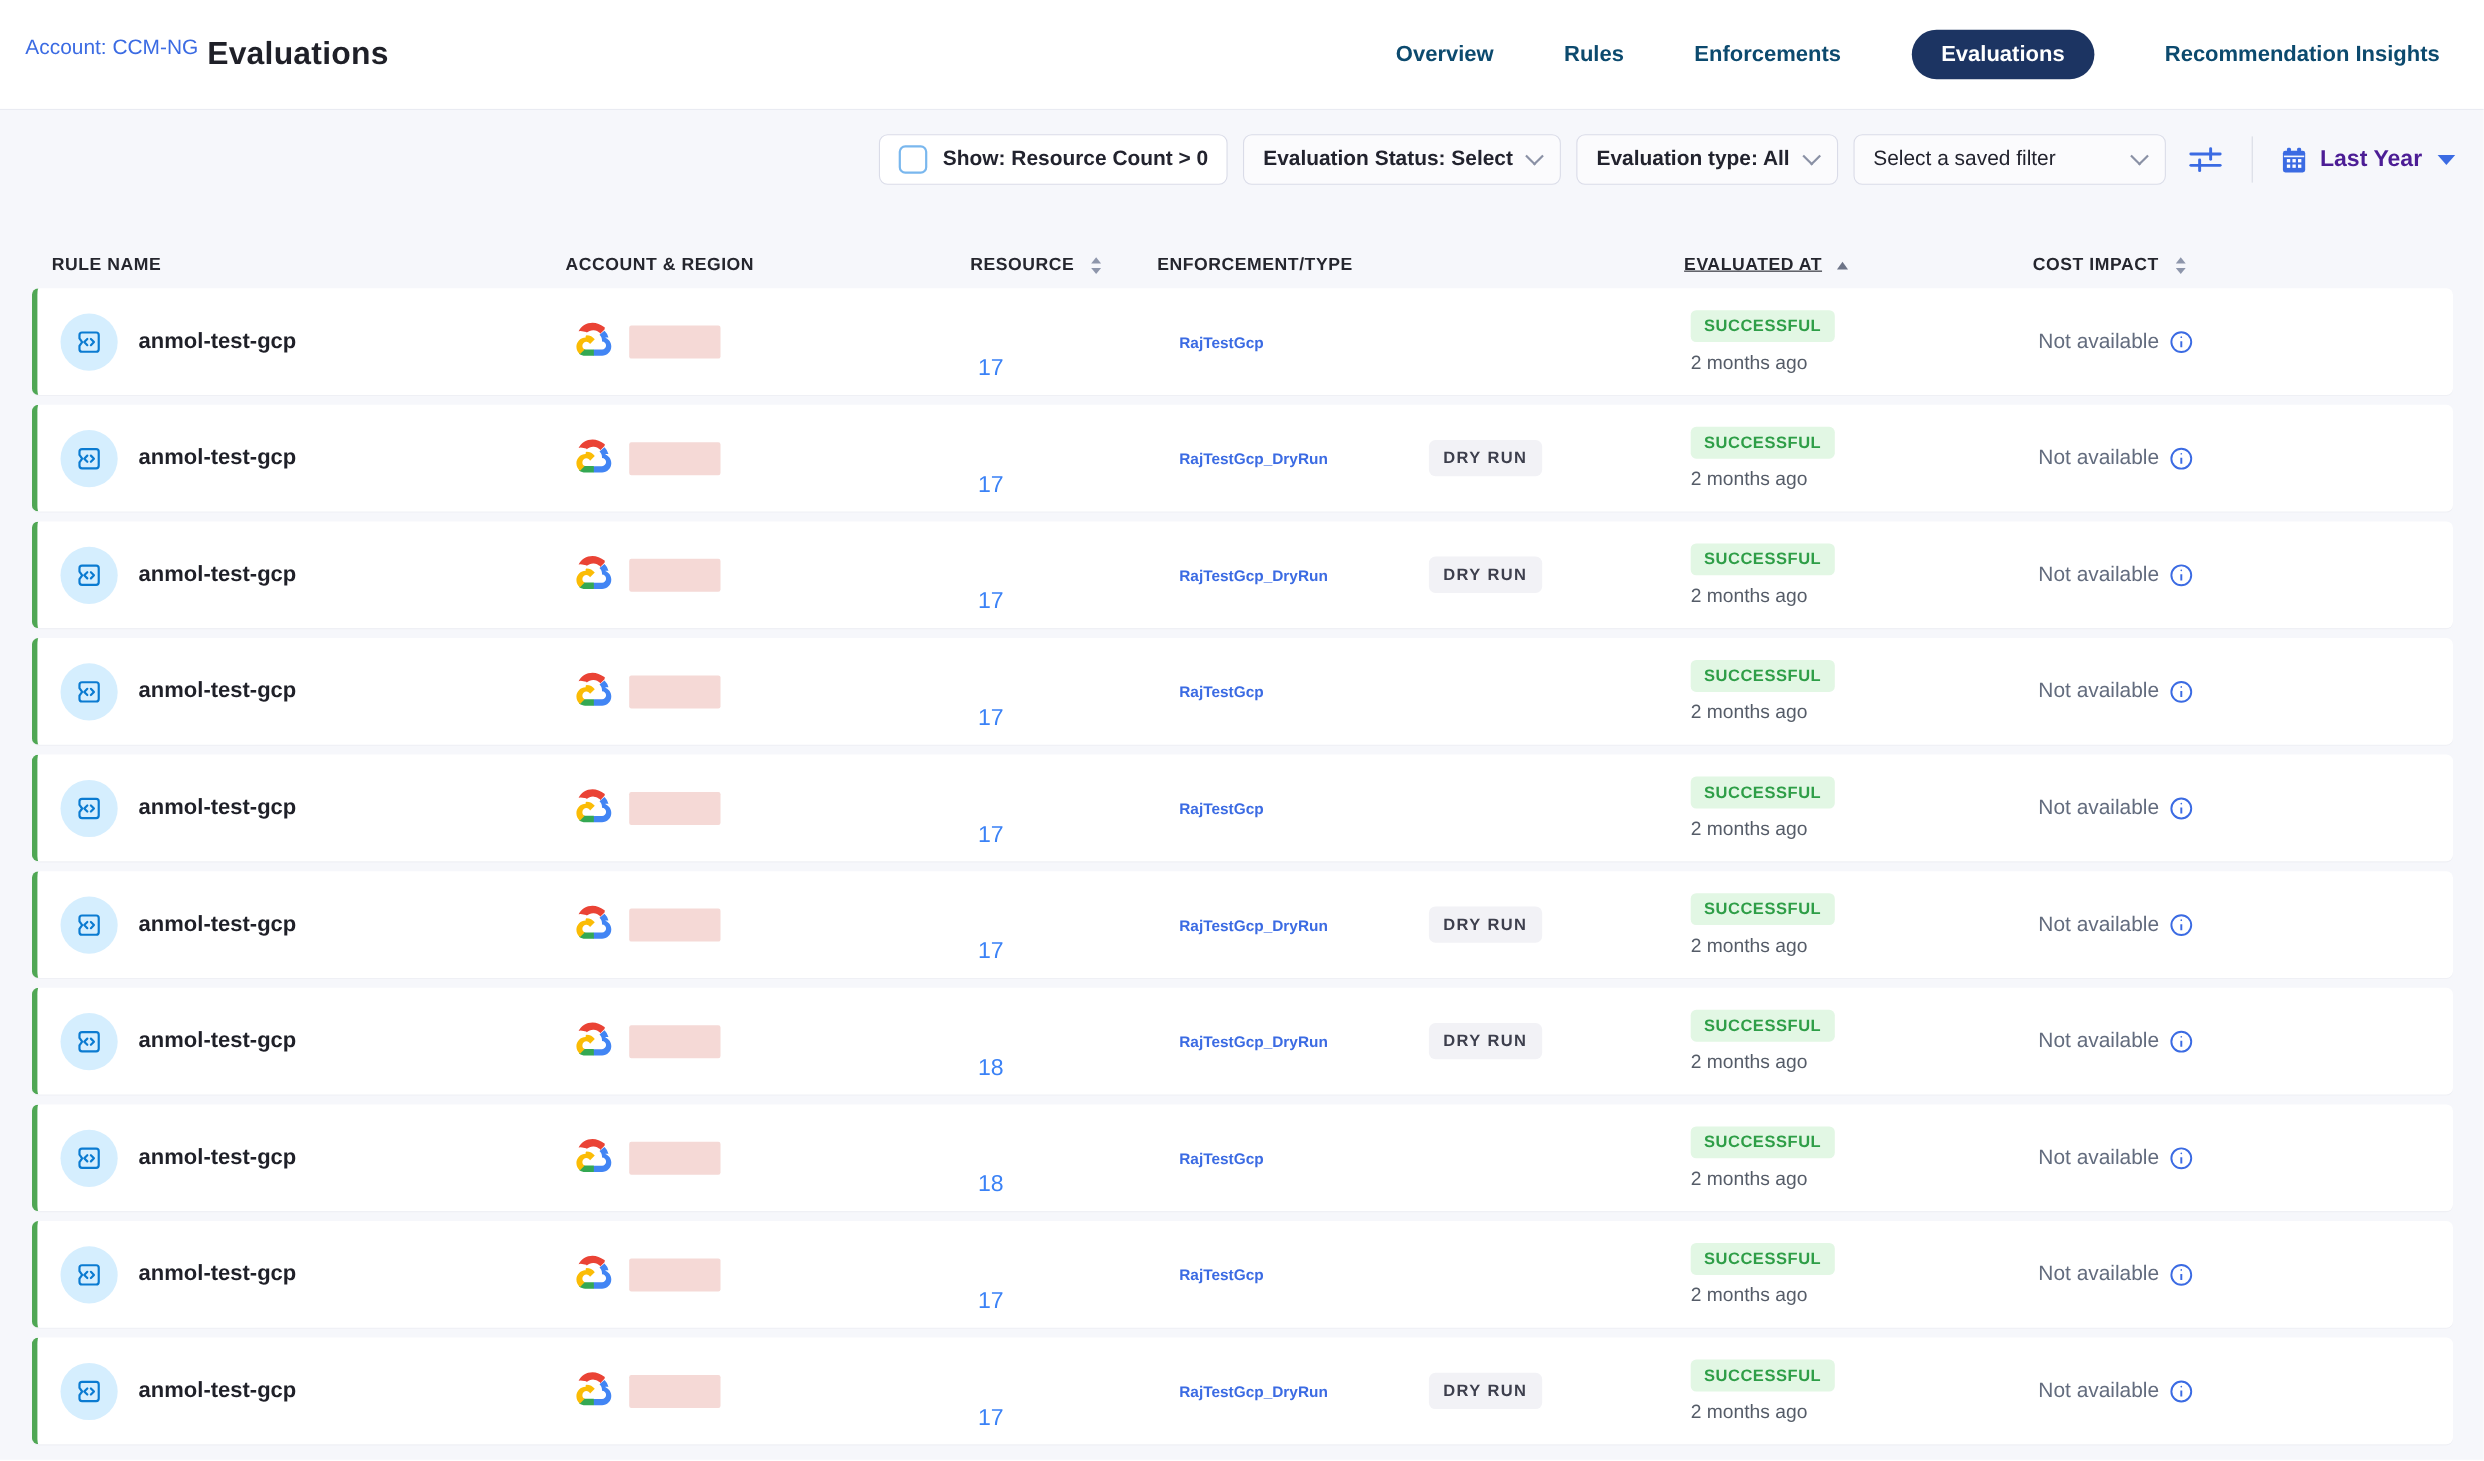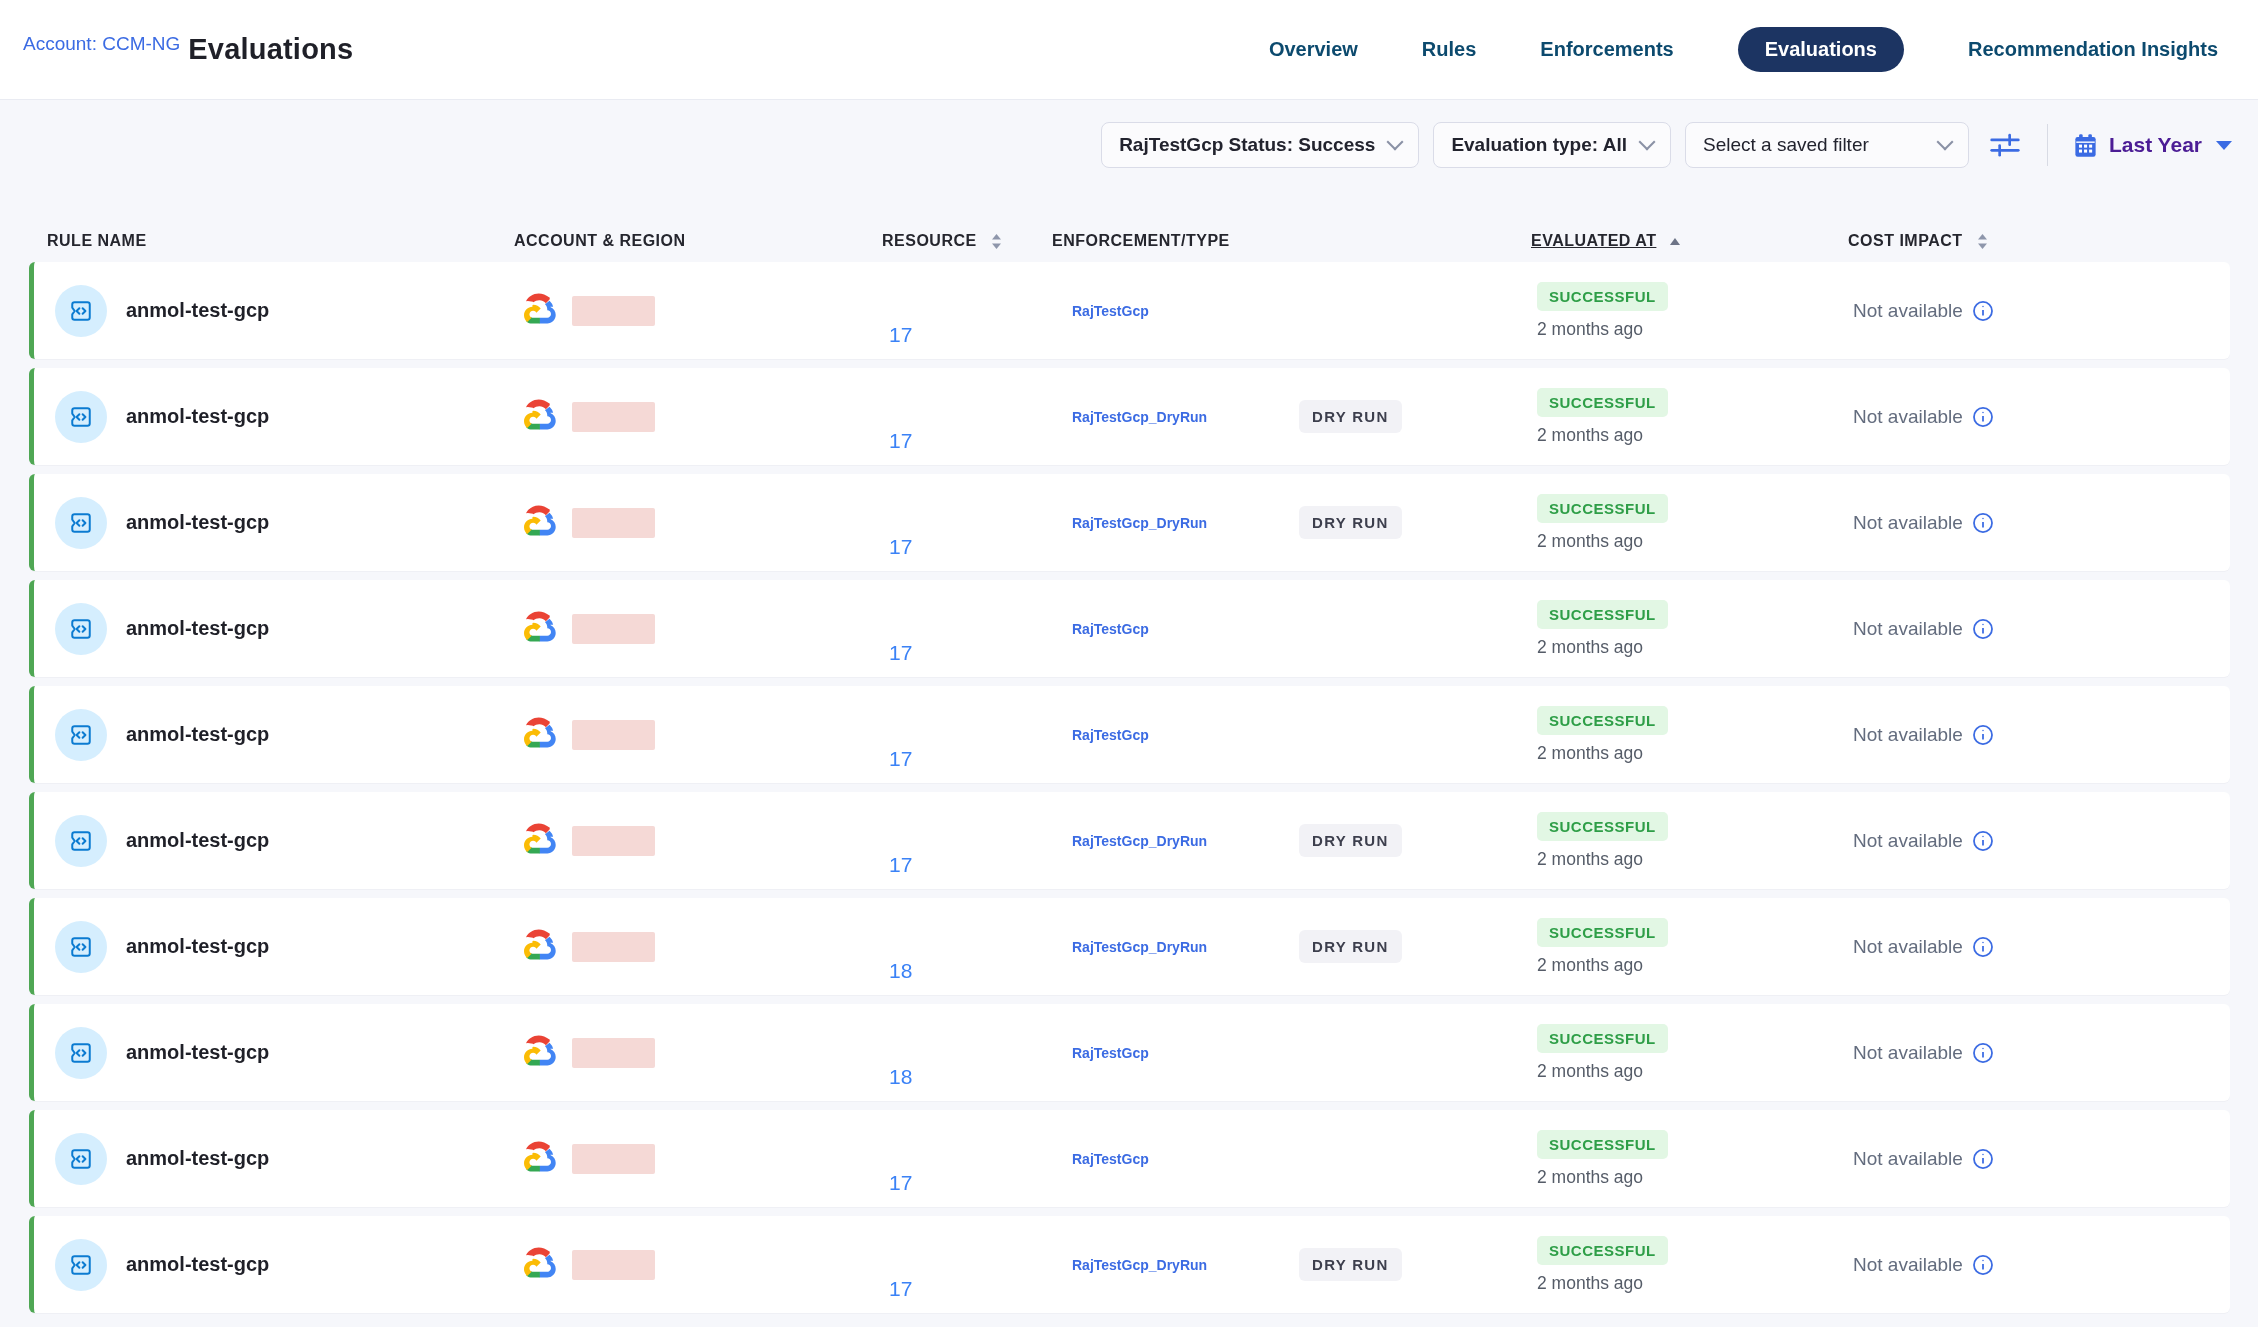--- a/index.html
+++ b/index.html
@@ -83,22 +83,26 @@
     <a href="#">Rules</a>
     <a href="#">Enforcements</a>
     <a href="#" class="active">Evaluations</a>
     <a href="#">Recommendation Insights</a>
   </div>
 </div>
 
 <div class="content">
 
   <div class="filterbar">
+    <div class="chip">
+      <span class="checkbox"></span>
+      <span class="lbl">Show: Resource Count &gt; 0</span>
+    </div>
     <div class="chip dd">
-      <span class="lbl">RajTestGcp Status: Success</span>
+      <span class="lbl">Evaluation Status: Select</span>
       <span class="chev"></span>
     </div>
     <div class="chip dd">
       <span class="lbl">Evaluation type: All</span>
       <span class="chev"></span>
     </div>
     <div class="chip dd saved">
       <span>Select a saved filter</span>
       <span class="chev"></span>
     </div>

